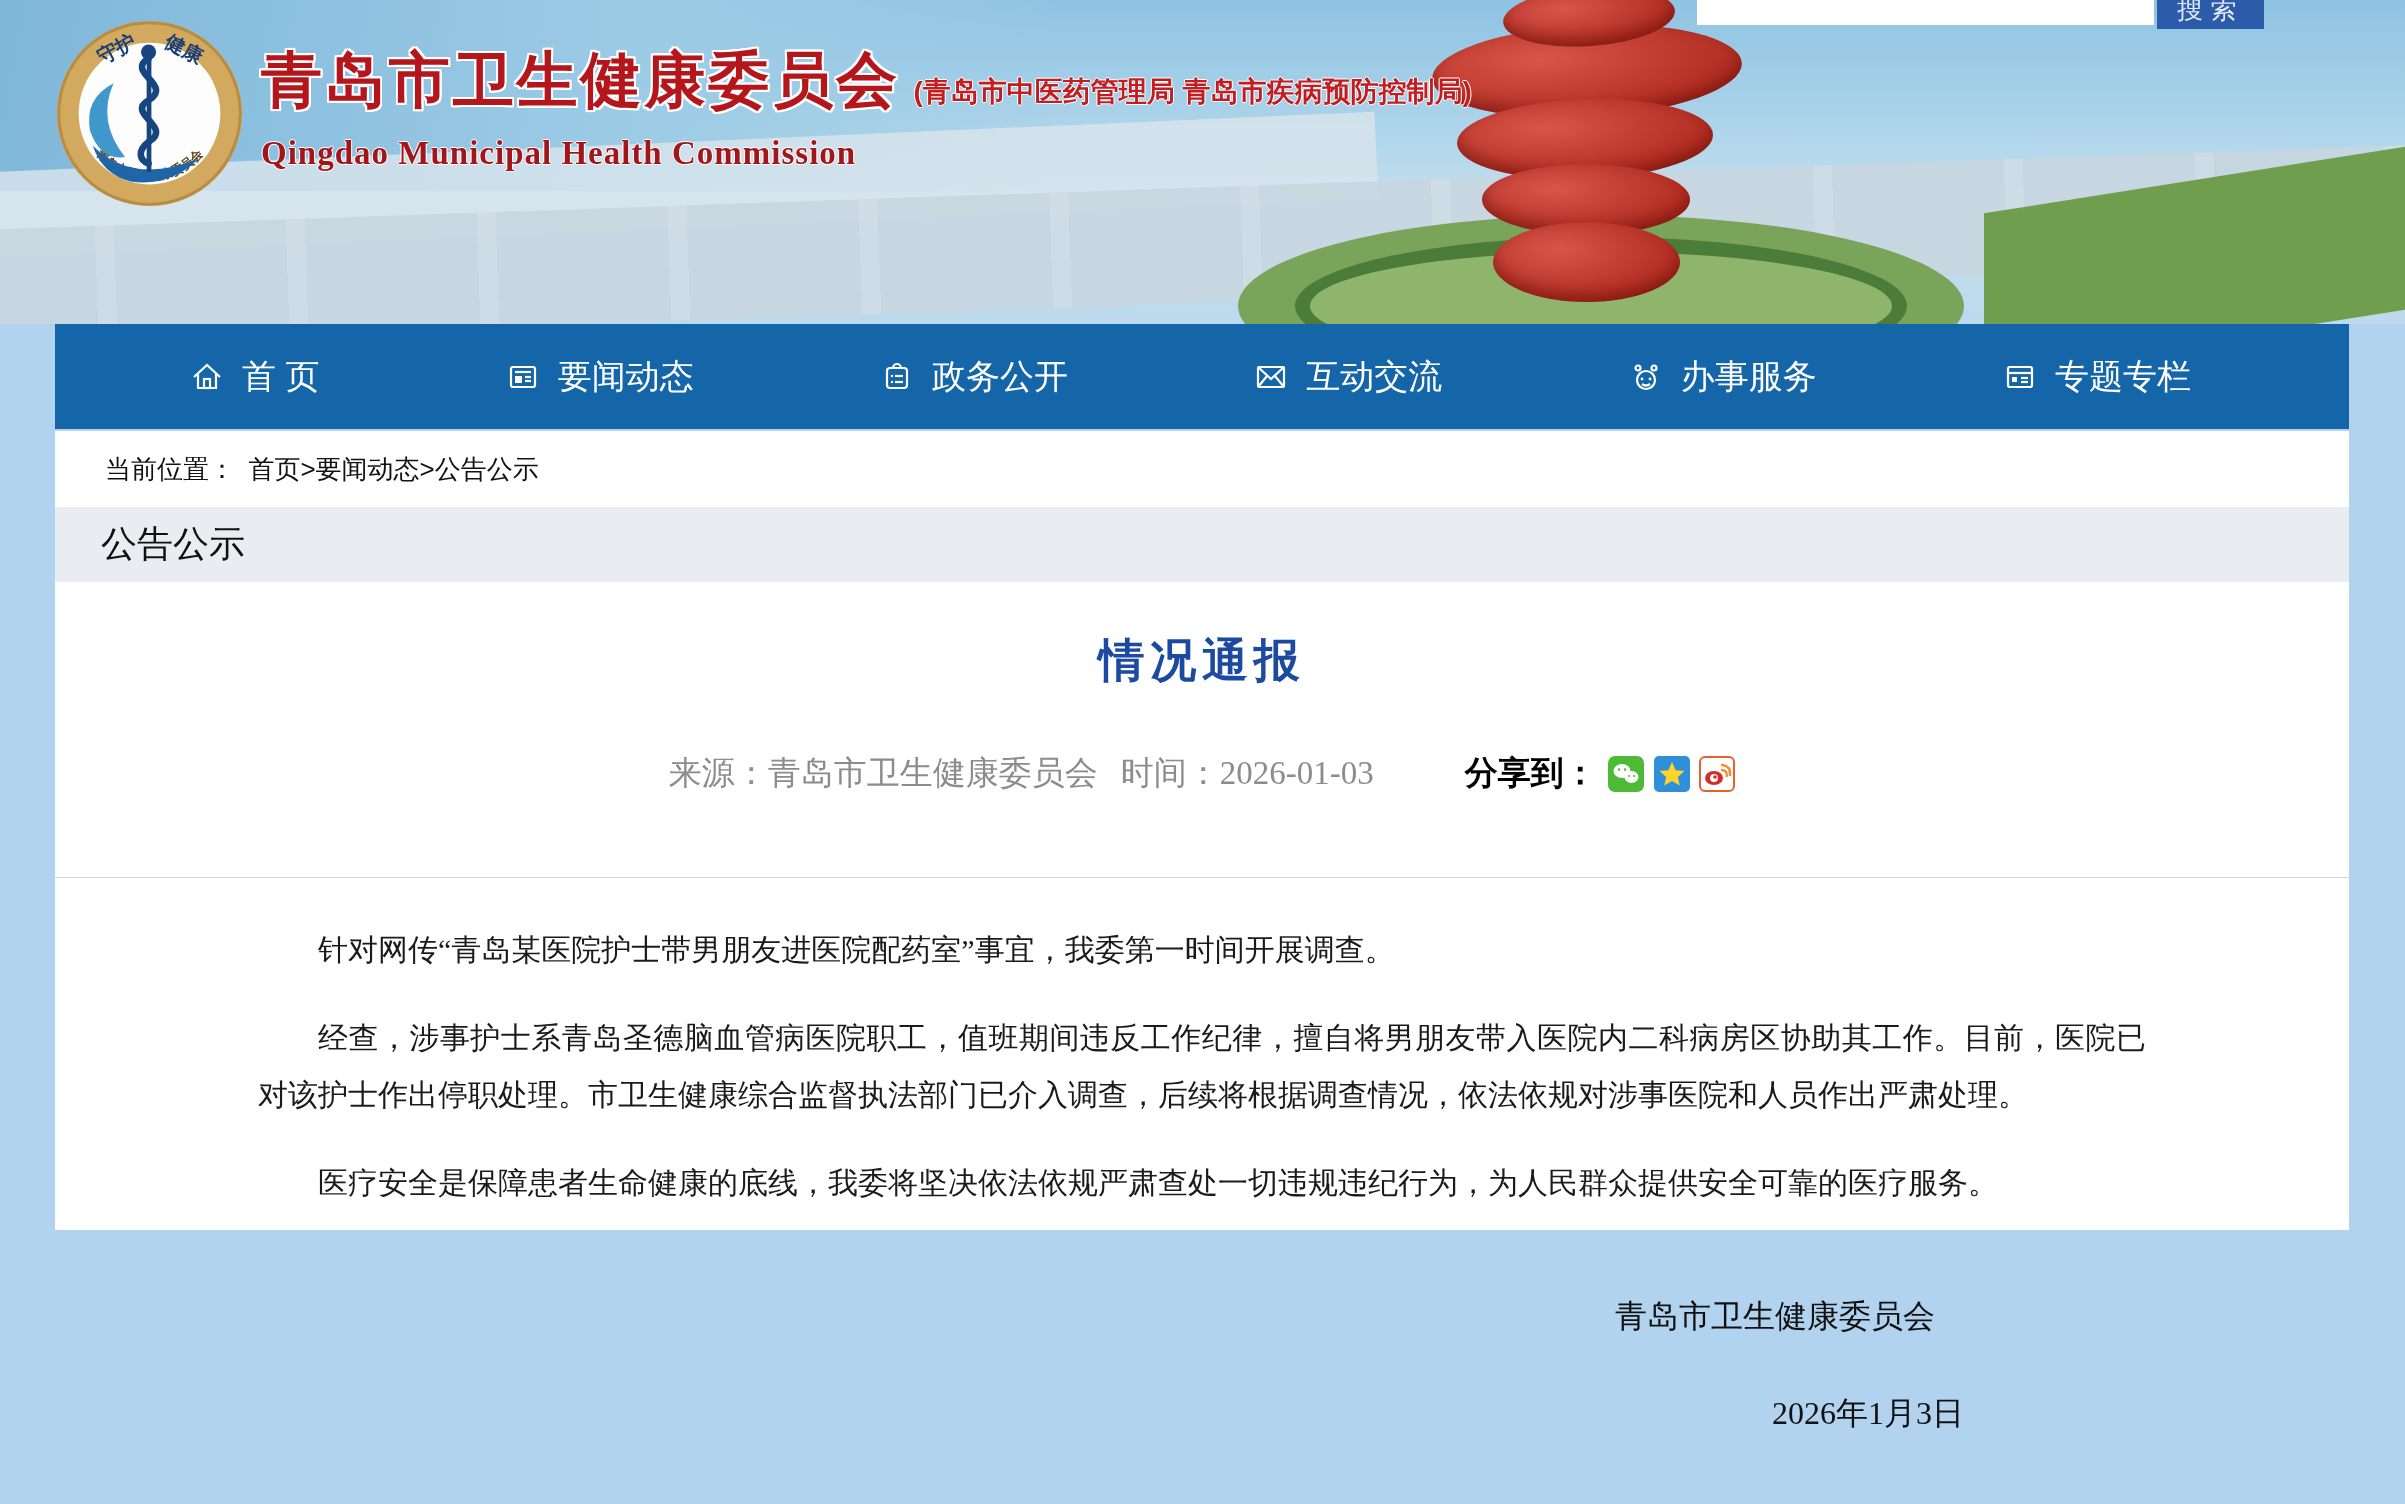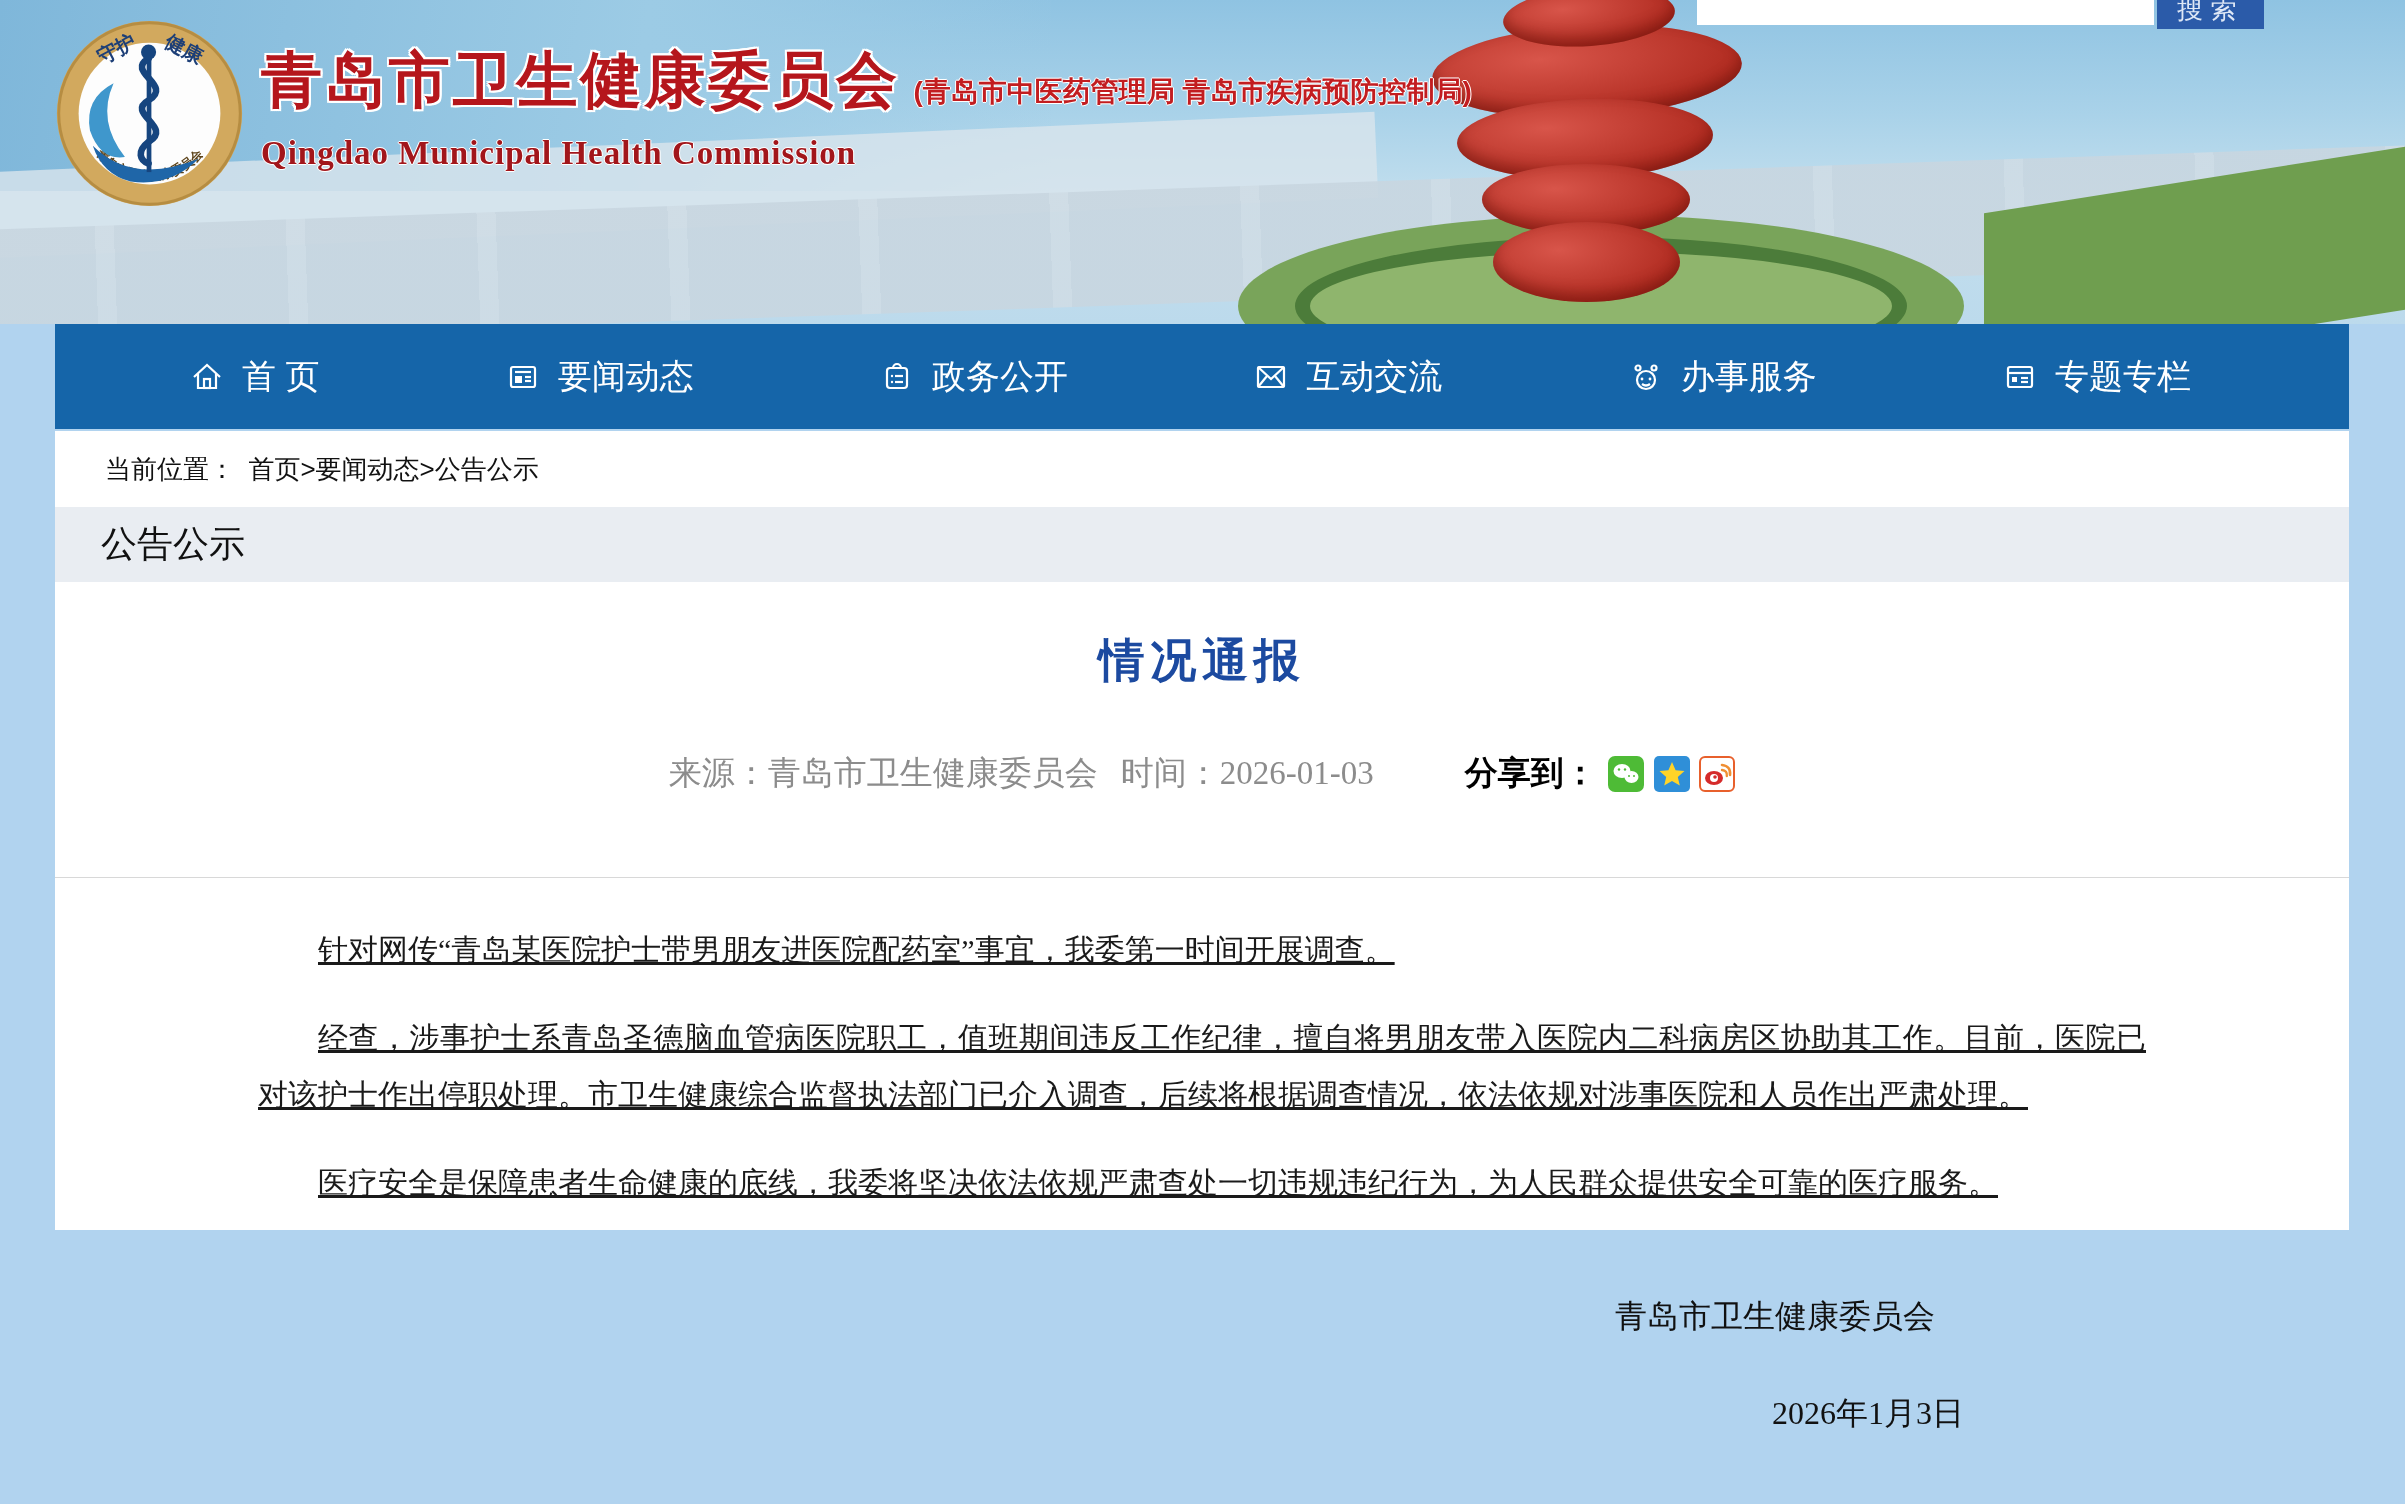--- a/index.html
+++ b/index.html
@@ -74,21 +74,21 @@
   .meta-row { margin-top:59px; display:flex; justify-content:center; align-items:center;
     font-family:"Liberation Serif", serif; font-size:33px; color:#8c8c8c; }
   .meta-row .gap { width:91px; }
   .share-label { color:#000; font-weight:bold; font-family:"Liberation Sans", sans-serif; }
   .share-icons { display:flex; align-items:center; gap:9.6px; margin-left:11.5px; }
   .share-icons svg { width:36px; height:36px; display:block; cursor:pointer; }
   .divider { margin-top:81px; border-top:1.9px solid #d8d8d8; }
 
   .body-text { padding:43px 203px 0; }
   .body-text p { font-family:"Liberation Serif", serif; font-size:30px; line-height:57px;
-    text-indent:2em; margin:0 0 31px; color:#1a1a1a; text-align:justify;text-decoration:underline; }
+    text-indent:2em; margin:0 0 31px; color:#1a1a1a; text-align:justify; }
 
   .signature-block { margin-top:84px; text-align:right; padding-right:385px;
     font-family:"Liberation Serif", serif; font-size:32px; color:#111; }
   .sig-name { padding-right:29px; }
   .sig-date { margin-top:53px; }
 </style>
 </head>
 <body>
 
 <div class="banner">

